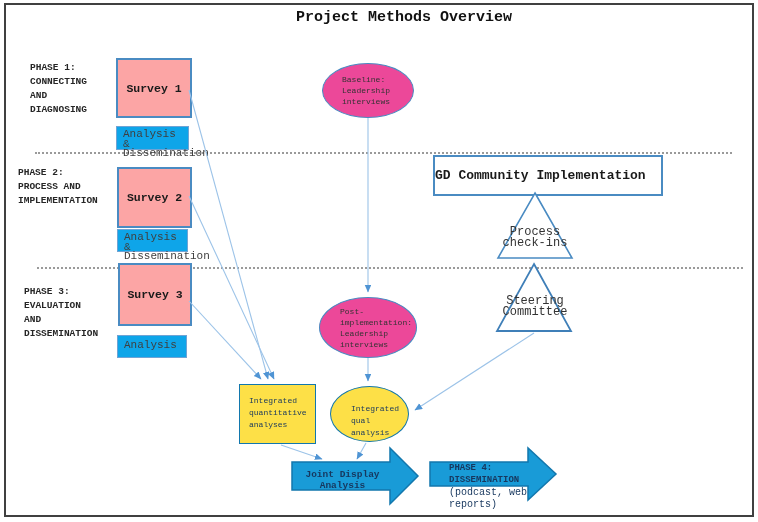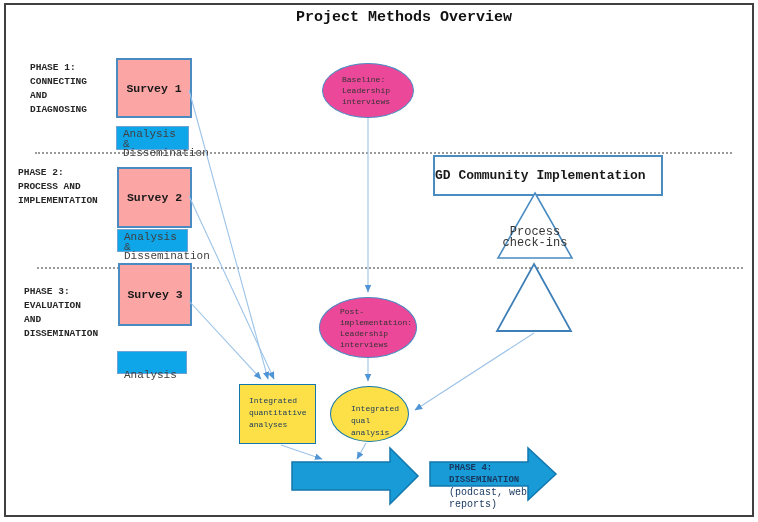--- a/index.html
+++ b/index.html
@@ -76,21 +76,21 @@
     <span>Survey 2</span>
   </div>
   <div class="abs survey-box" style="left:118px;top:263px;width:70px;height:59px;">
     <span>Survey 3</span>
   </div>
 
   <div class="abs mini-box pre" style="left:116px;top:126px;width:73px;height:24px;">Analysis &amp;
 Dissemination</div>
   <div class="abs mini-box pre" style="left:117px;top:229px;width:71px;height:23px;">Analysis &amp;
 Dissemination</div>
-  <div class="abs mini-box pre" style="left:117px;top:335px;width:70px;height:23px;padding-top:19px;margin-top:16px;">Analysis</div>
+  <div class="abs mini-box pre" style="left:117px;top:335px;width:70px;height:23px;padding-top:5px;">Analysis</div>
 
   <div class="abs ellipse pre" style="left:322px;top:63px;width:92px;height:55px;padding:10px 0 0 19px;">Baseline:
 Leadership
 interviews</div>
   <div class="abs ellipse pre" style="left:319px;top:297px;width:98px;height:61px;padding:8px 0 0 20px;">Post-
 implementation:
 Leadership
 interviews</div>
 
   <div class="abs gd-box" style="left:433px;top:155px;width:226px;height:37px;">
@@ -105,21 +105,24 @@
 
   <svg class="svg-layer" width="758" height="522">
     <polygon points="535,193 572,258 498,258" fill="#ffffff" stroke="#4a8bc2" stroke-width="1.6"></polygon>
     <polygon points="534,264 571,331 497,331" fill="#ffffff" stroke="#3f7fb8" stroke-width="1.8"></polygon>
     <polygon points="292,462 390,462 390,448 418,476 390,504 390,490 292,490" fill="#199bd7" stroke="#1277ad" stroke-width="1.5"></polygon>
     <polygon points="430,462 528,462 528,448 556,474 528,500 528,486 430,486" fill="#199bd7" stroke="#1277ad" stroke-width="1.5"></polygon>
   </svg>
 
   <div class="abs tri-label pre" style="left:500px;top:227px;width:70px;">Process
 check-ins</div>
+  <div class="abs tri-label pre" style="left:499px;top:296px;width:72px;">Steering
+Committee</div>
 
+  <div class="abs navy" style="left:294px;top:469px;width:97px;text-align:center;font-size:9.5px;font-weight:bold;">Joint Display Analysis</div>
   <div class="abs navy pre" style="left:449px;top:462px;width:110px;font-size:9px;font-weight:bold;line-height:12px;">PHASE 4:
 DISSEMINATION</div>
   <div class="abs navy" style="left:449px;top:487px;width:120px;font-size:10px;line-height:12px;">(podcast, web reports)</div>
 
   <svg class="svg-layer" width="758" height="522">
     <defs>
       <marker id="ah" markerWidth="8" markerHeight="7" refX="6.5" refY="3" orient="auto">
         <path d="M0,0 L7,3 L0,6 Z" fill="#4f94d4"></path>
       </marker>
     </defs>

